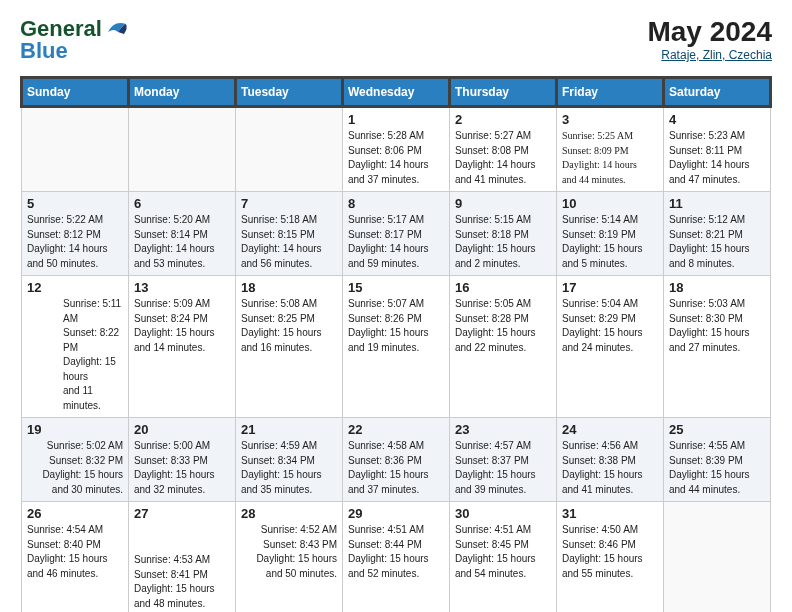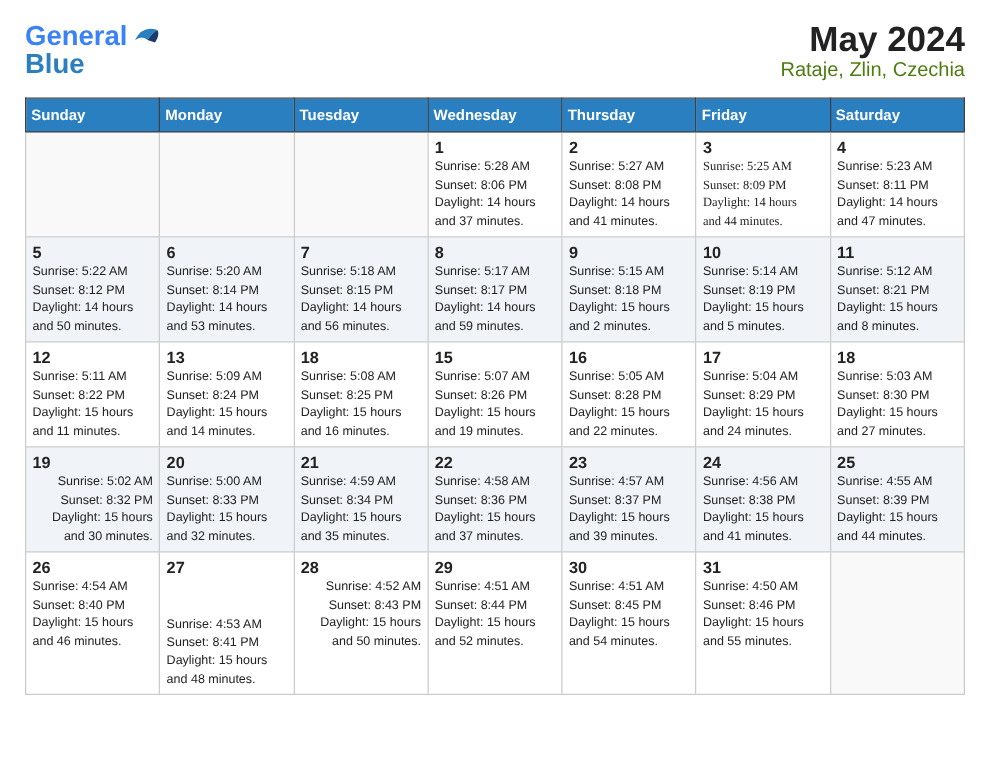--- a/index.html
+++ b/index.html
@@ -26,38 +26,39 @@
     }
     .title-area {
       text-align: right;
     }
     .main-title {
       font-size: 28px;
       font-weight: bold;
       color: #222;
     }
     .subtitle {
-      font-size: 16px;
-      color: #4d7c0f;
+      font-size: 12px;
+      color: #0c4a6e;
+      text-decoration: underline;
     }
     table {
       width: 100%;
       border-collapse: collapse;
       table-layout: fixed;
     }
     thead tr {
       background-color: #2a7fc1;
     }
     thead th {
       color: #fff;
       font-size: 12px;
       font-weight: bold;
       padding: 6px 4px;
       text-align: left;
-      border: 1px solid #404040;
+      border: 3px solid #404040;
     }
     tbody tr {
       vertical-align: top;
     }
     tbody tr:nth-child(odd) {
       background-color: #fff;
     }
     tbody tr:nth-child(even) {
       background-color: #f0f4f8;
     }
@@ -85,21 +86,21 @@
       background: #f9f9f9;
     }
   </style>
 </head>
 <body>
 
 <div class="page">
   <div class="header">
     <div class="logo">
       <div style="display:flex;align-items:center;">
-        <span style="font-size:22px;font-weight:bold;color:#3b82f6;">General</span>
+        <span style="font-size:22px;font-weight:bold;color:#14532d;">General</span>
         <svg width="28" height="22" viewBox="0 0 28 22" style="margin-left:2px;">
           <path d="M4,14 Q10,2 22,6 Q18,8 14,14 Q10,10 4,14Z" fill="#2a7fc1"></path>
           <path d="M14,14 Q18,8 22,6 Q24,10 20,16Z" fill="#1a3a6b"></path>
         </svg>
       </div>
       <span style="font-size:22px;font-weight:bold;color:#2a7fc1;margin-top:-4px;">Blue</span>
     </div>
     <div class="title-area">
       <div class="main-title">May 2024</div>
       <div class="subtitle">Rataje, Zlin, Czechia</div>
@@ -199,21 +200,21 @@
             <span class="day-num">11</span>
             <div class="day-info" style="white-space: pre-line;">Sunrise: 5:12 AM
 Sunset: 8:21 PM
 Daylight: 15 hours
 and 8 minutes.</div>
           </td>
         </tr>
         <tr>
           <td>
             <span class="day-num">12</span>
-            <div class="day-info" style="white-space: pre-line;">Sunrise: 5:11 AM
+            <div class="day-info" style="white-space: pre-line; margin-left: 36px;">Sunrise: 5:11 AM
 Sunset: 8:22 PM
 Daylight: 15 hours
 and 11 minutes.</div>
           </td>
           <td>
             <span class="day-num">13</span>
             <div class="day-info" style="white-space: pre-line;">Sunrise: 5:09 AM
 Sunset: 8:24 PM
 Daylight: 15 hours
 and 14 minutes.</div>

